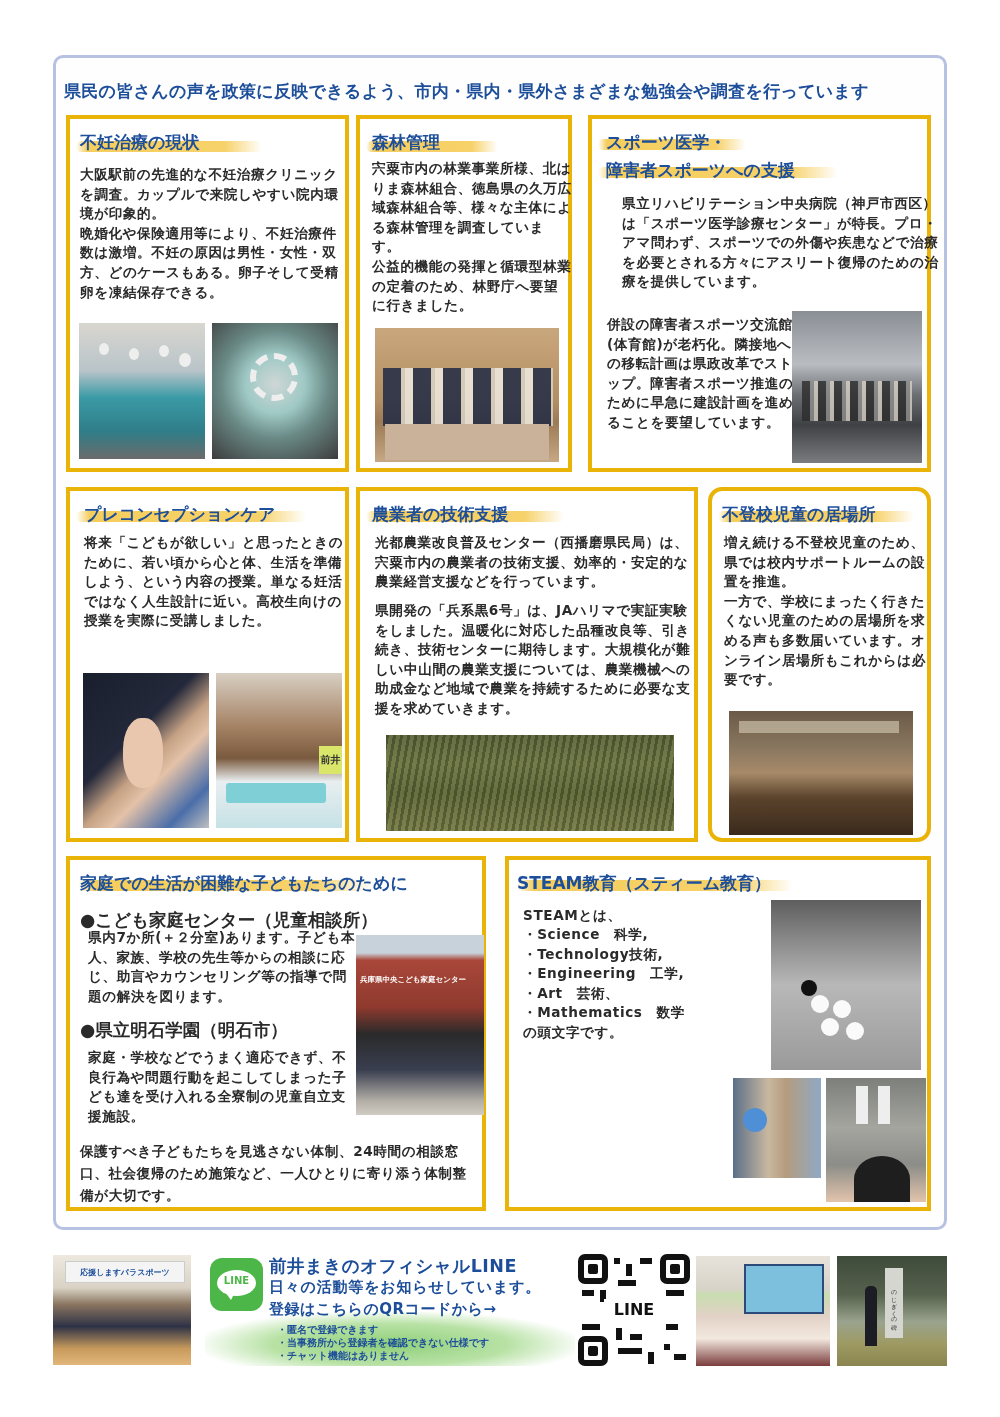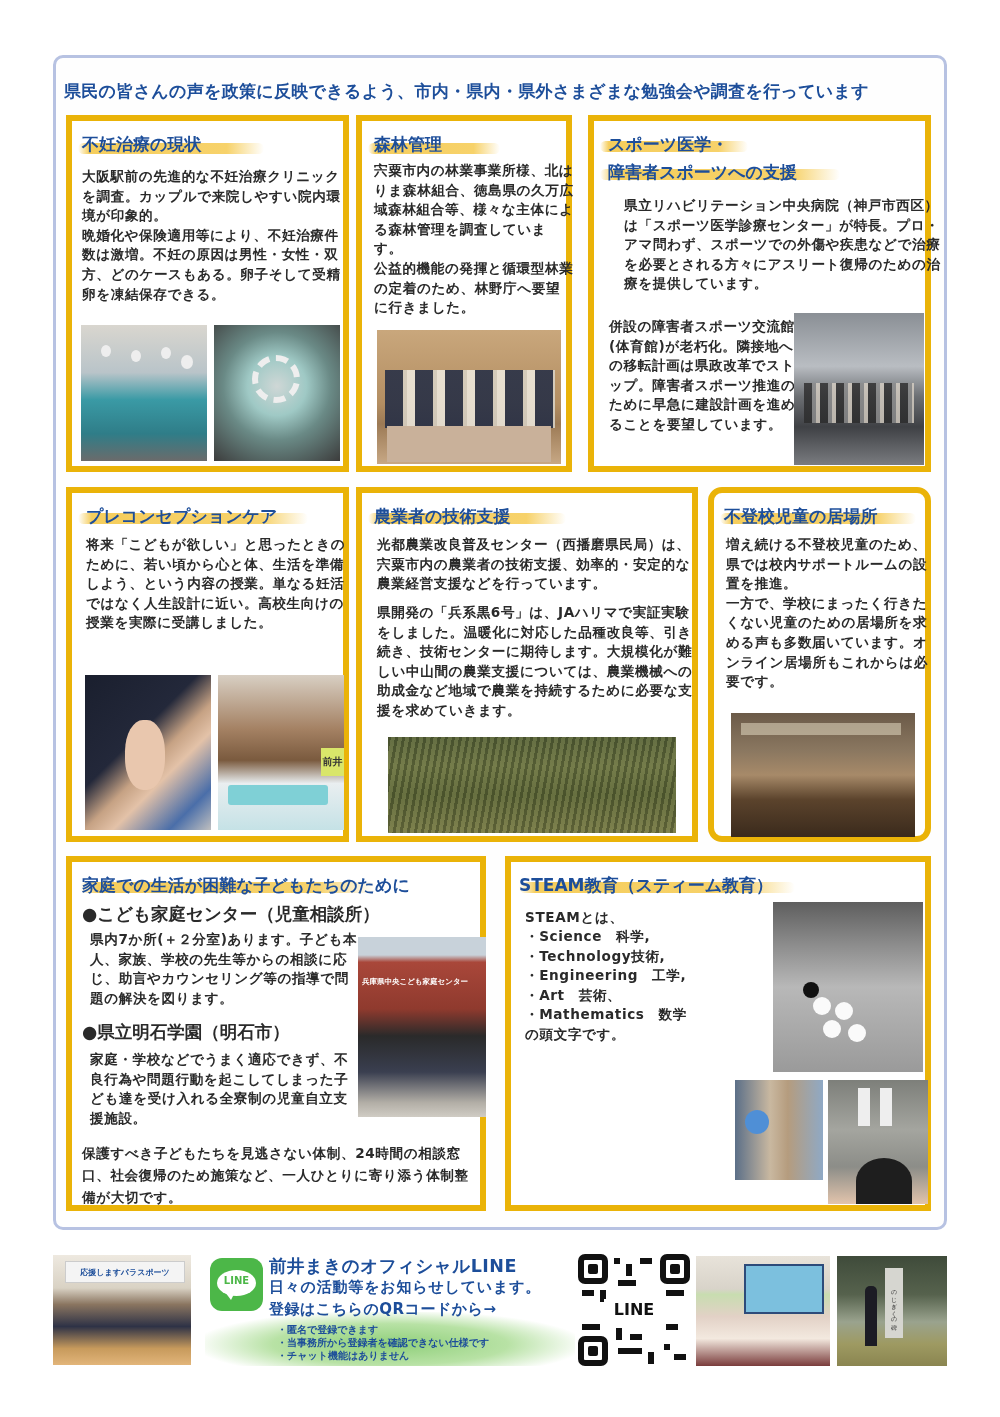--- a/index.html
+++ b/index.html
@@ -1,19 +1,19 @@
 <!DOCTYPE html>
 <html><head>
 <meta charset="utf-8">
 <style>
   * { box-sizing: border-box; margin: 0; padding: 0; }
   body { width: 1000px; height: 1417px; background: #ffffff; font-family: "DejaVu Sans", sans-serif; color: #222; position: relative; overflow: hidden; }
   .frame { position: absolute; left: 53px; top: 55px; width: 894px; height: 1175px; border: 3px solid #b7c2e2; border-radius: 10px; background: #fefefe; }
   .headline { position: absolute; left: 64px; top: 80px; width: 880px; font-size: 17px; font-weight: bold; color: #1d4e9a; letter-spacing: 0.3px; white-space: nowrap; }
-  .card { position: absolute; border: 6px solid #eab308; background: #fff; }
+  .card { position: absolute; border: 4px solid #eab308; background: #fff; }
   .ttl { position: absolute; font-weight: bold; font-size: 17px; color: #1d4e9a; white-space: nowrap; z-index: 2; }
   .hl { position: absolute; height: 11px; background: linear-gradient(90deg, rgba(246,205,90,0.0) 0%, #f4c84a 6%, #f6cd5a 80%, rgba(246,205,90,0) 100%); border-radius: 6px; z-index: 1; opacity: 0.9; }
   .txt { position: absolute; font-size: 13.6px; line-height: 19.6px; font-weight: bold; color: #2a2a2a; letter-spacing: 0.6px; white-space: pre-line; }
   .photo { position: absolute; overflow: hidden; }
   .ph-lab { position: absolute; font-size: 9px; color: #fff; font-weight: bold; }
   .sub { position: absolute; font-size: 17px; font-weight: bold; color: #2a2a2a; white-space: nowrap; }
   .line-box { position: absolute; left: 205px; top: 1250px; width: 370px; height: 117px; }
   .line-bg { position: absolute; left: 0px; top: 62px; width: 370px; height: 54px; background: radial-gradient(ellipse at 50% 60%, #8fcf7a 0%, #b8e2a5 45%, rgba(255,255,255,0) 75%); }
   .line-icon { position: absolute; left: 5px; top: 8px; width: 53px; height: 53px; border-radius: 12px; background: #4cb748; }
   .bubble { position: absolute; left: 7px; top: 12px; width: 39px; height: 26px; background: #fff; border-radius: 50%; }
@@ -103,21 +103,21 @@
   <div class="txt" style="left:12px;top:42px;width:210px;">増え続ける不登校児童のため、県では校内サポートルームの設置を推進。
 一方で、学校にまったく行きたくない児童のための居場所を求める声も多数届いています。オンライン居場所もこれからは必要です。</div>
   <div class="photo" style="left:17px;top:220px;width:184px;height:124px;background:linear-gradient(180deg,#6b5a48 0%,#8a7760 30%,#a78a69 50%,#5b432c 70%,#3a2a1c 100%);">
     <div style="position:absolute;left:10px;top:10px;width:160px;height:12px;background:#d8cfb8;opacity:0.6;"></div>
   </div>
 </div>
 
 <div class="card" style="left:66px;top:856px;width:420px;height:355px;">
   <div class="hl" style="left:8px;top:20px;width:296px;"></div>
   <div class="ttl" style="left:10px;top:12px;">家庭での生活が困難な子どもたちのために</div>
-  <div class="sub" style="left:10px;top:40px;font-size:17.5px;text-align:center;">●こども家庭センター（児童相談所）</div>
+  <div class="sub" style="left:10px;top:48px;font-size:17.5px;text-align:center;">●こども家庭センター（児童相談所）</div>
   <div class="txt" style="left:18px;top:68px;width:270px;">県内7か所(＋２分室)あります。子ども本人、家族、学校の先生等からの相談に応じ、助言やカウンセリング等の指導で問題の解決を図ります。</div>
   <div class="sub" style="left:10px;top:158px;font-size:17.5px;">●県立明石学園（明石市）</div>
   <div class="txt" style="left:18px;top:188px;width:270px;">家庭・学校などでうまく適応できず、不良行為や問題行動を起こしてしまった子ども達を受け入れる全寮制の児童自立支援施設。</div>
   <div class="txt" style="left:10px;top:280px;width:400px;line-height:22px;">保護すべき子どもたちを見逃さない体制、24時間の相談窓口、社会復帰のため施策など、一人ひとりに寄り添う体制整備が大切です。</div>
   <div class="photo" style="left:286px;top:75px;width:128px;height:180px;background:linear-gradient(180deg,#c8d2da 0%,#c8d2da 10%,#a9473a 14%,#8f3a2e 40%,#2a2a2a 55%,#3a3f50 75%,#b2aea6 92%,#d0ccc4 100%);">
     <div class="ph-lab" style="left:4px;top:40px;font-size:7.5px;white-space:nowrap;">兵庫県中央こども家庭センター</div>
   </div>
 </div>
 
 <div class="card" style="left:505px;top:856px;width:426px;height:355px;">

